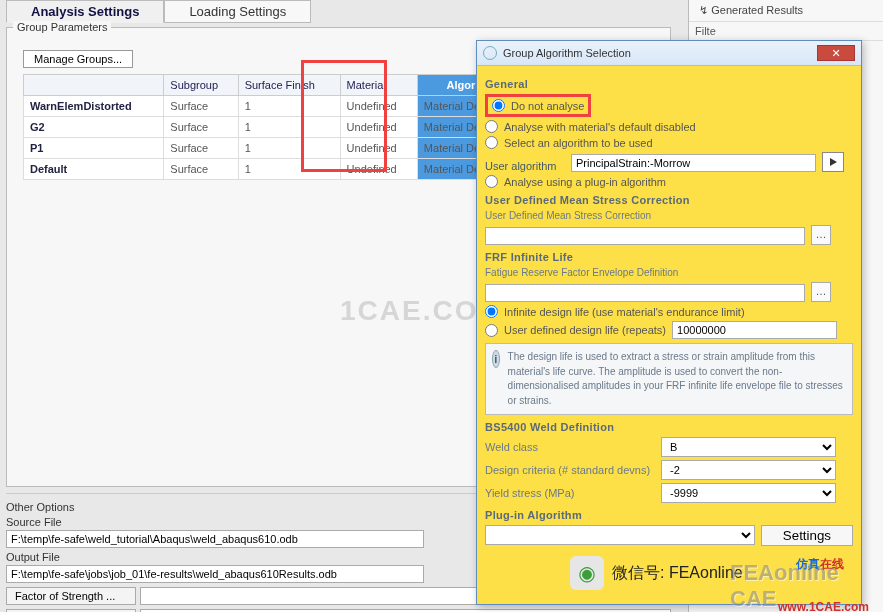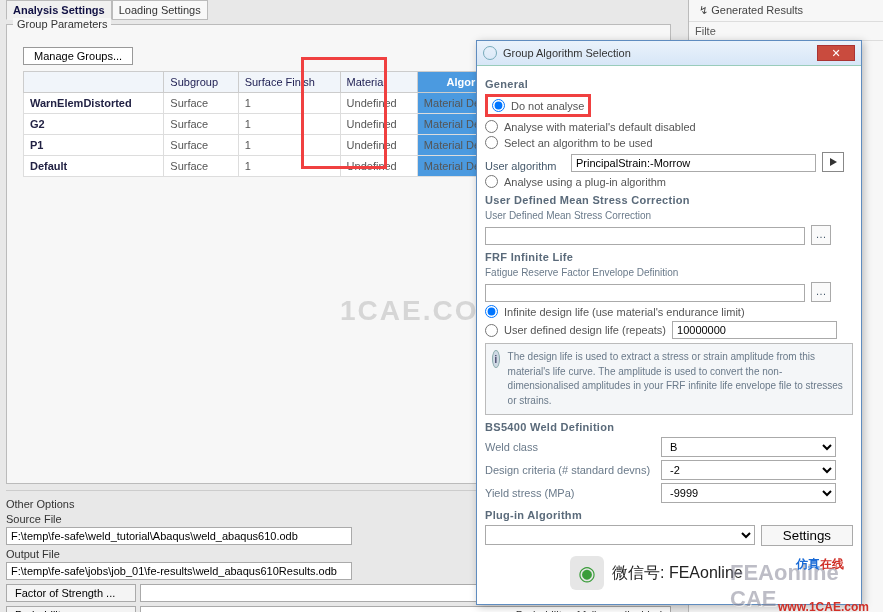--- a/index.html
+++ b/index.html
@@ -20,24 +20,24 @@
       top: 0;
       width: 665px;
       height: 612px;
     }
     .tabs {
       display: flex;
       gap: 0;
       margin-bottom: 4px;
     }
     .tab {
-      padding: 3px 6px;
+      padding: 3px 24px;
       background: #f8f8f8;
       border: 1px solid #bbb;
-      font-size: 11px;
+      font-size: 13px;
       cursor: pointer;
     }
     .tab.active {
       background: #f0f0f0;
       border-bottom: 1px solid #f0f0f0;
       font-weight: bold;
       color: #114;
     }
     .group-params {
       border: 1px solid #bbb;
@@ -102,21 +102,21 @@
       margin-top: 6px;
       border-top: 1px solid #ccc;
       padding-top: 4px;
     }
     .label-line {
       font-size: 11px;
       margin: 3px 0 2px;
       color: #333;
     }
     .file-input {
-      width: 346px;
+      width: 418px;
       padding: 2px 4px;
       border: 1px solid #aaa;
       background: #fff;
       font-size: 11px;
       font-family: inherit;
     }
     .opt-row { display:flex; gap:4px; margin-top:4px; }
     .opt-btn {
       padding: 2px 8px;
       border: 1px solid #aaa;
@@ -161,21 +161,21 @@
       border-top: 1px solid #ddd;
     }
 
     
     .dialog {
       position: absolute;
       left: 476px;
       top: 40px;
       width: 386px;
       height: 565px;
-      background: #ffffff;
+      background: #fde047;
       border: 1px solid #5f8cbf;
       box-shadow: 2px 2px 8px rgba(0,0,0,0.25);
       z-index: 50;
     }
     .title-bar {
       background: linear-gradient(#eaf2fb, #d7e6f7);
       border-bottom: 1px solid #9cb;
       padding: 4px 6px;
       display: flex;
       align-items: center;

